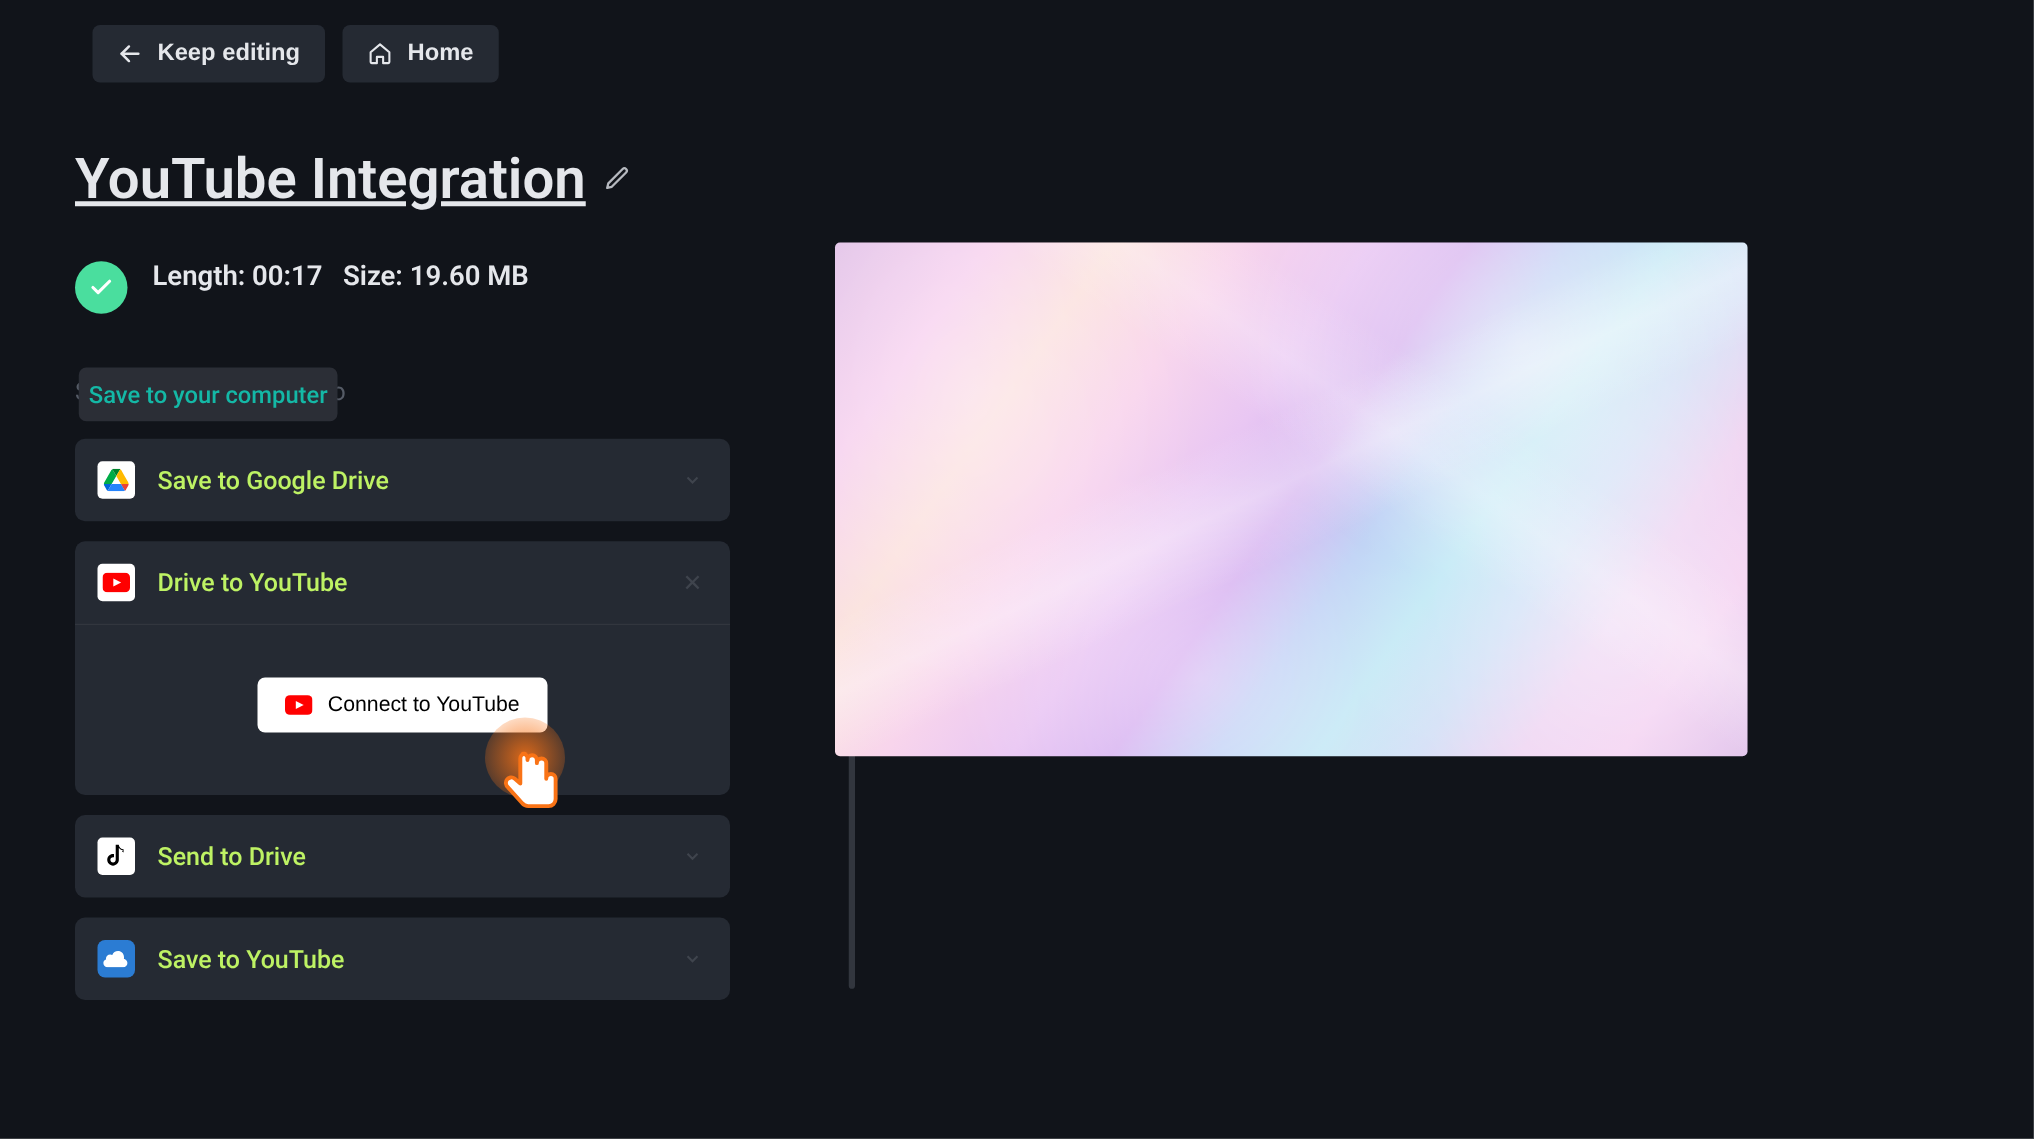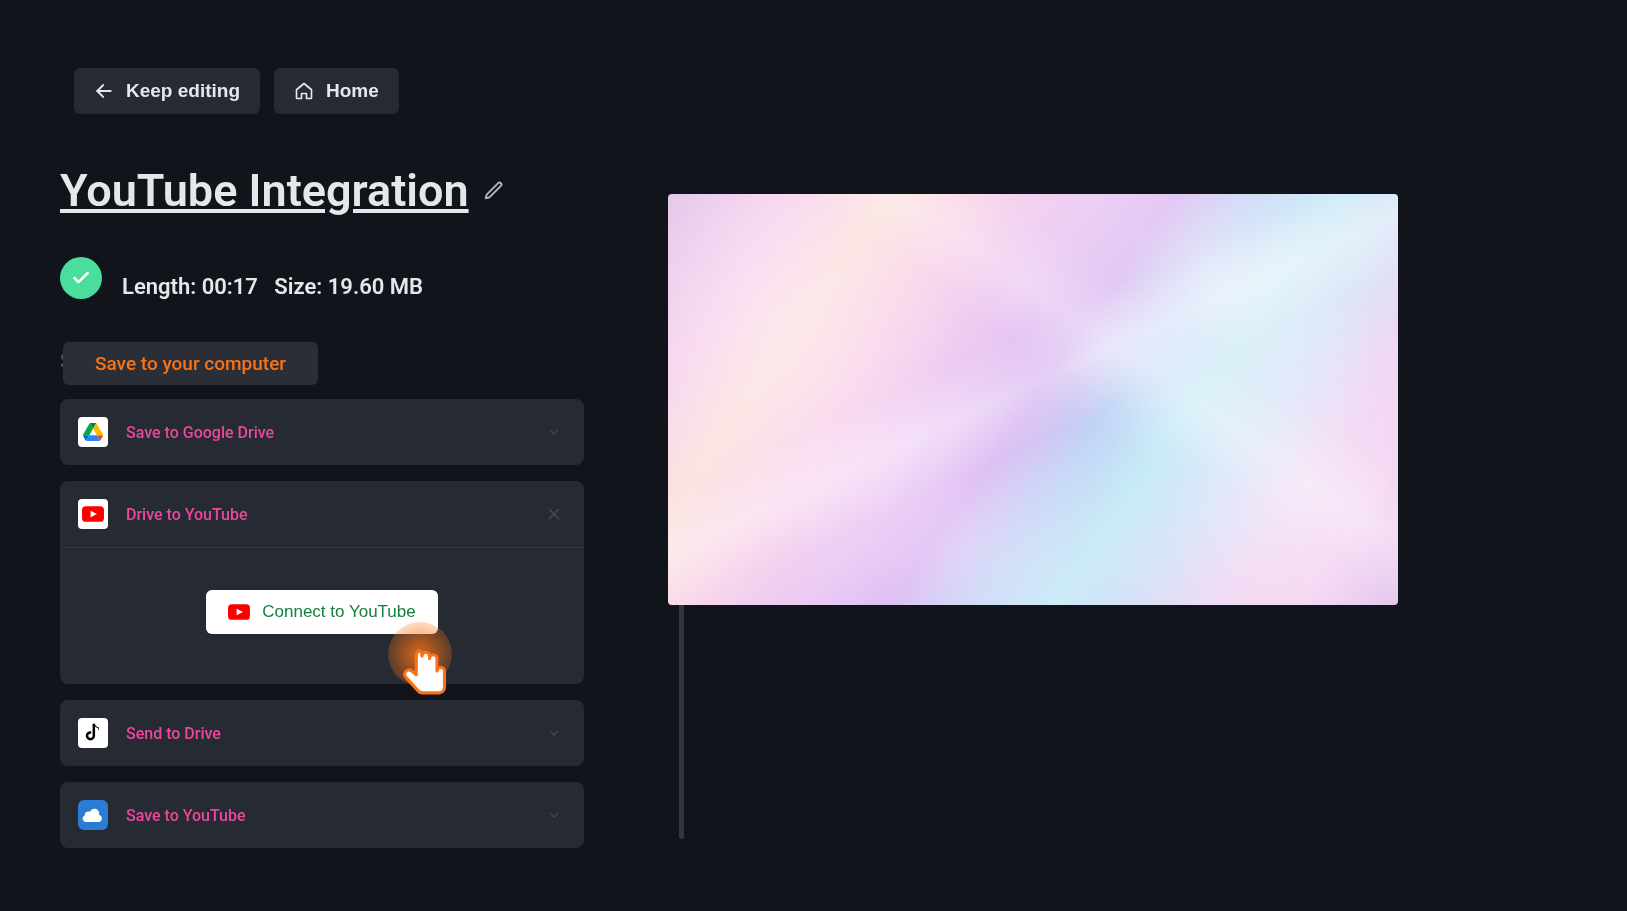--- a/index.html
+++ b/index.html
@@ -13,21 +13,20 @@
       color: #e5e7eb;
       width: 1627px;
       height: 911px;
       overflow: hidden;
       position: relative;
     }
     .topbar {
       display: flex;
       gap: 14px;
       padding: 20px 0 0 74px;
-      margin-top: 48px;
     }
     .top-btn {
       background-color: #252a33;
       border: none;
       color: #e5e7eb;
       padding: 12px 20px;
       border-radius: 6px;
       font-size: 19px;
       font-weight: 600;
       display: flex;
@@ -57,21 +56,21 @@
     .page-title {
       font-size: 45px;
       font-weight: 600;
       color: #e5e7eb;
     }
     .edit-icon {
       color: #b6b9bf;
     }
     .meta-row {
       display: flex;
-      align-items: flex-end;
+      align-items: flex-start;
       gap: 20px;
       margin-bottom: 26px;
     }
     .check-badge {
       width: 42px;
       height: 42px;
       border-radius: 50%;
       background-color: #4ade9e;
       display: flex;
       align-items: center;
@@ -80,22 +79,22 @@
     .meta-text {
       font-size: 22px;
       font-weight: 600;
       color: #e5e7eb;
     }
     .tooltip {
       position: absolute;
       top: 178px;
       left: 3px;
       background-color: #2b2e36;
-      color: #f97316;
-      padding: 10px 32px;
+      color: #14b8a6;
+      padding: 10px 8px;
       border-radius: 6px;
       font-size: 19px;
       font-weight: 500;
       z-index: 10;
     }
     .subtitle {
       font-size: 20px;
       color: #555b66;
       margin-bottom: 26px;
       margin-top: 50px;
@@ -133,23 +132,23 @@
       display: flex;
       align-items: center;
       justify-content: center;
       flex-shrink: 0;
     }
     .option-icon.gdrive { background-color: #fff; }
     .option-icon.youtube { background-color: #fff; }
     .option-icon.tiktok { background-color: #fff; }
     .option-icon.onedrive { background-color: #2b7cd3; border-radius: 6px; }
     .option-label {
-      font-size: 16px;
+      font-size: 20px;
       font-weight: 500;
-      color: #ec4899;
+      color: #bef264;
     }
     .chevron {
       position: absolute;
       right: 22px;
       color: #3f444d;
     }
     .close-x {
       position: absolute;
       right: 22px;
       color: #3f444d;
@@ -164,21 +163,21 @@
     .connect-btn {
       background-color: #fff;
       border: none;
       border-radius: 6px;
       padding: 12px 22px;
       display: flex;
       align-items: center;
       gap: 12px;
       cursor: pointer;
       font-size: 17px;
-      color: #15803d;
+      color: #000000;
       font-weight: 500;
     }
     .yt-logo-small {
       width: 22px;
       height: 16px;
     }
     .cursor-overlay {
       position: absolute;
       pointer-events: none;
       top: 458px;

